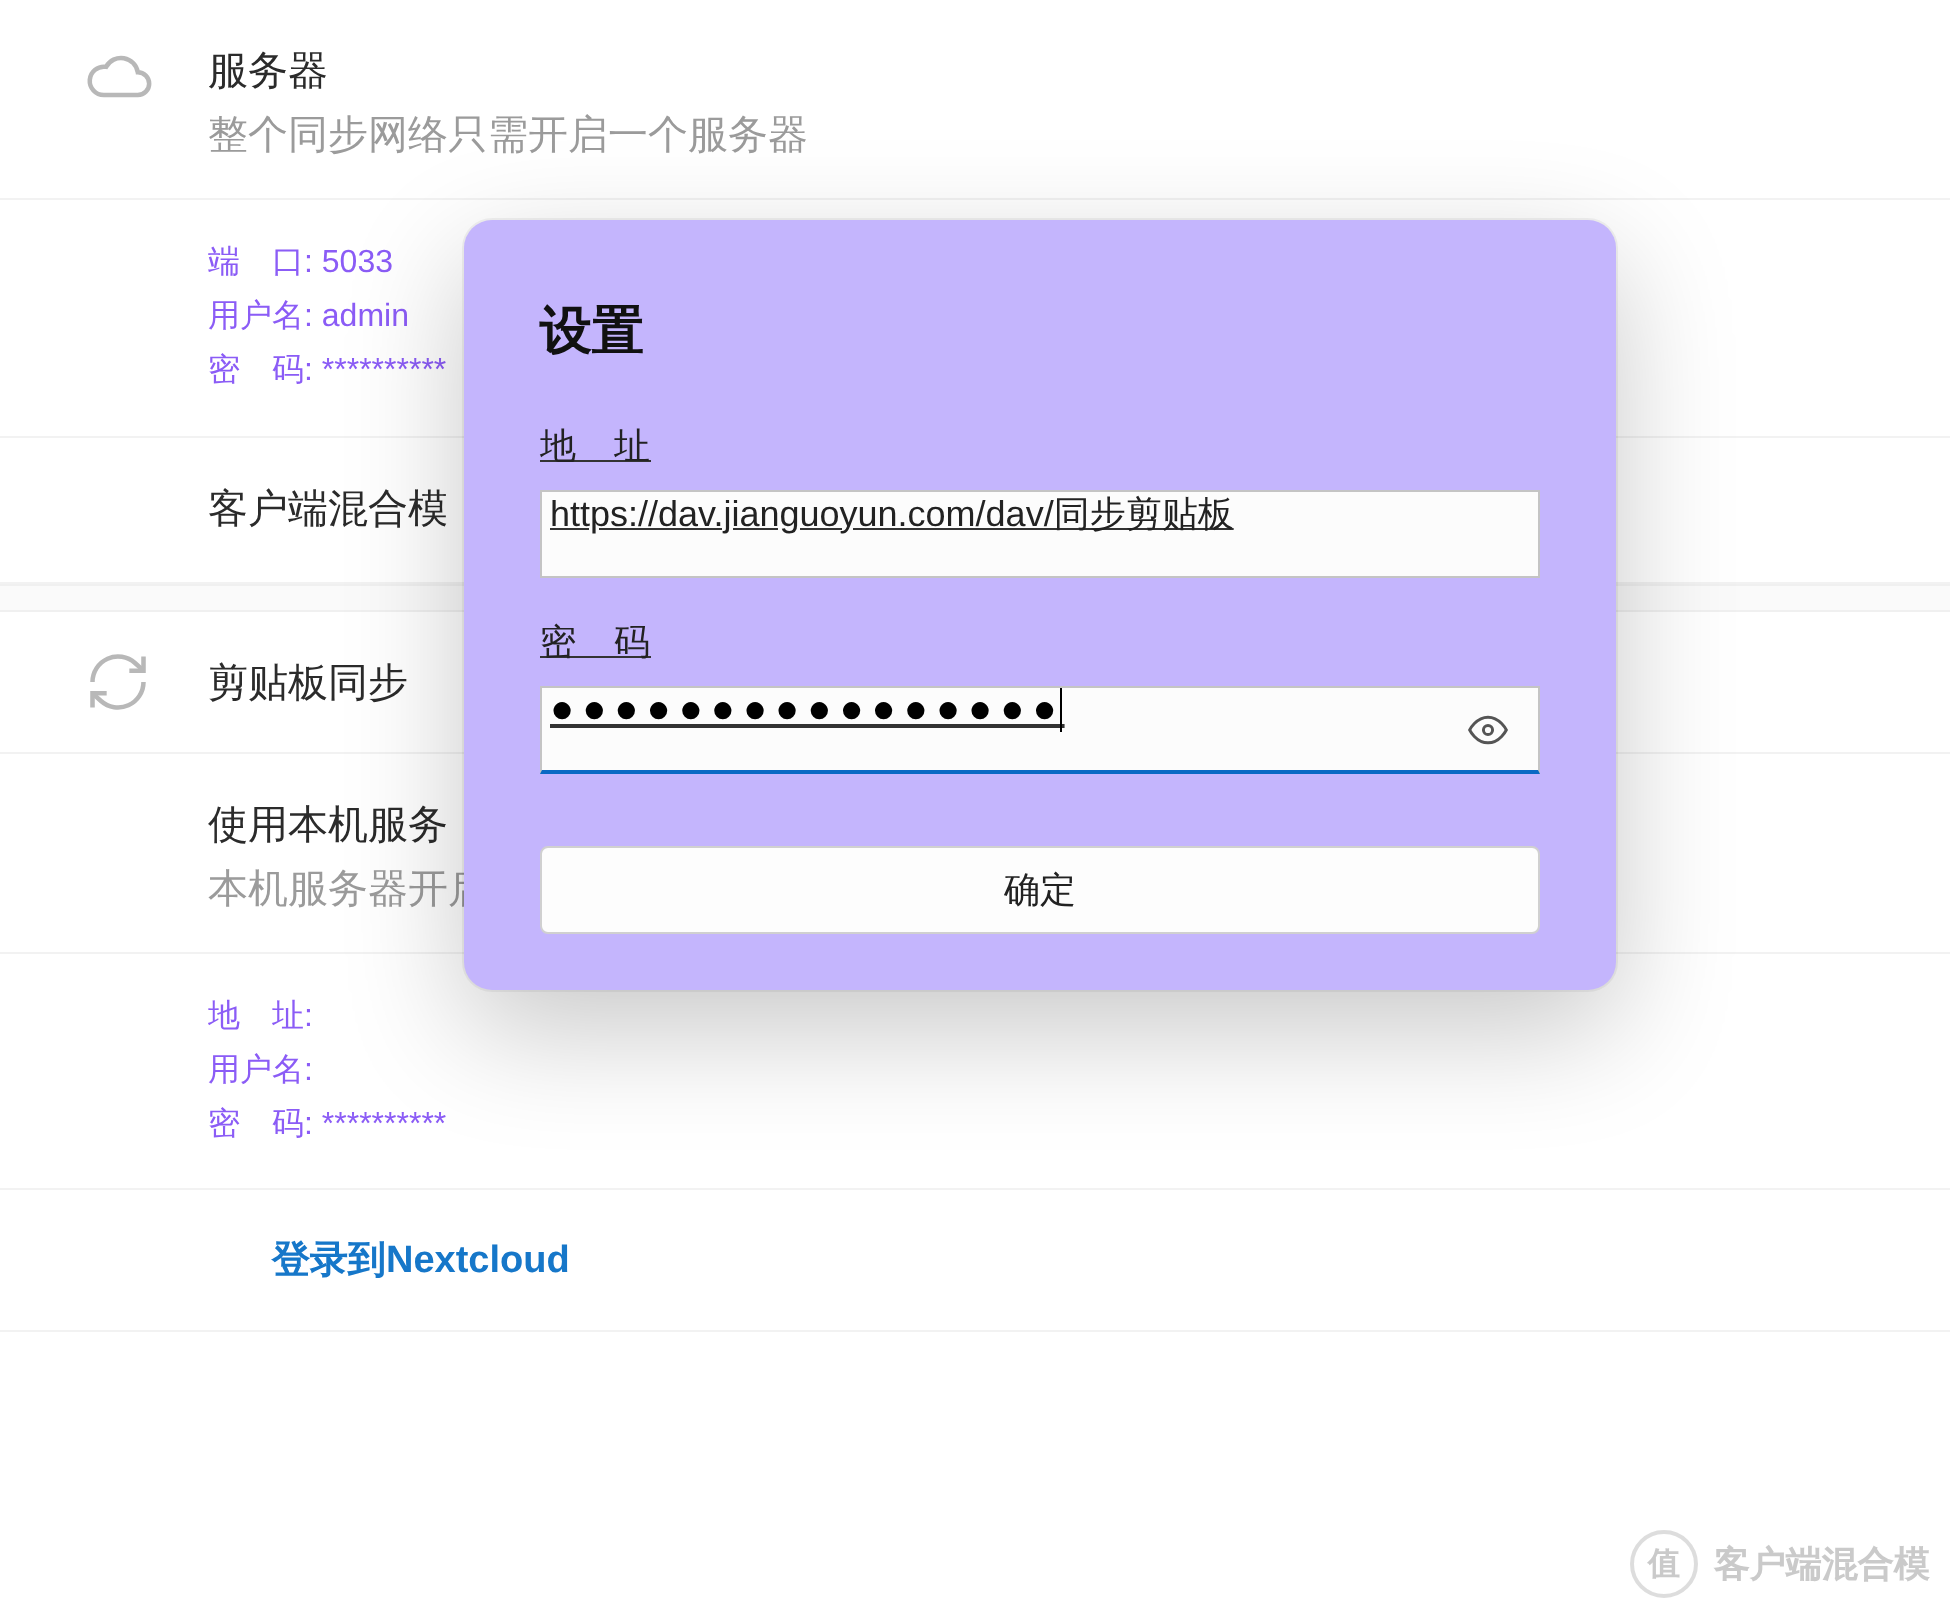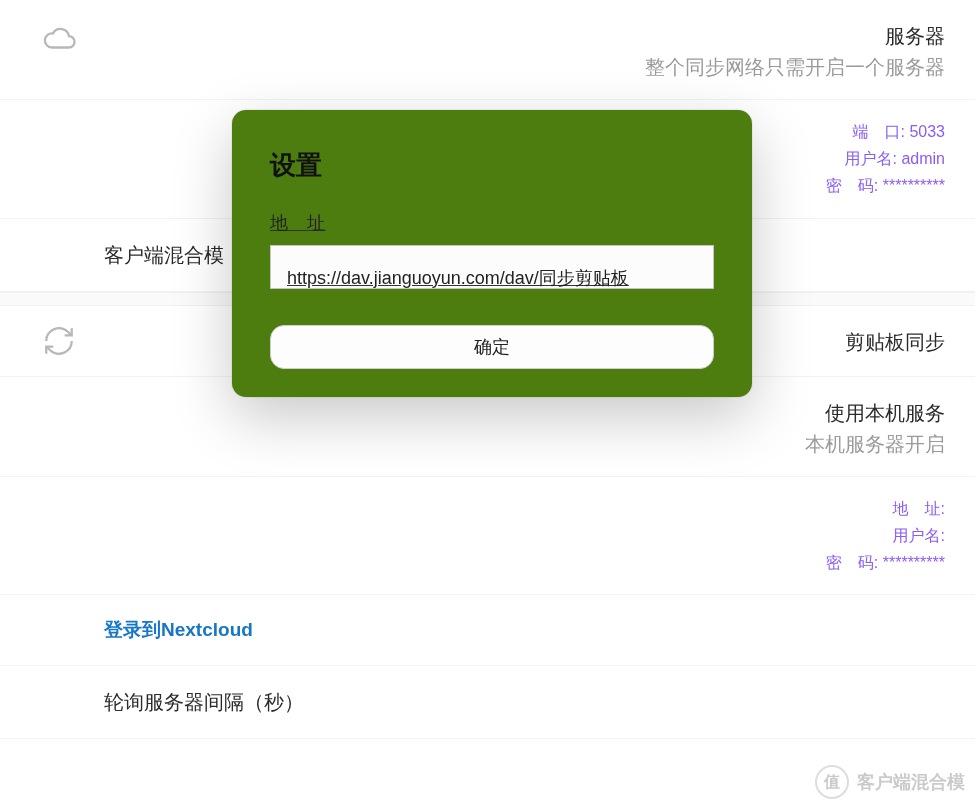--- a/index.html
+++ b/index.html
@@ -17,21 +17,20 @@
   .bg-panel {
     position: absolute;
     inset: 0;
     padding: 0 0 0 0;
   }
   .row {
     display: flex;
     align-items: flex-start;
     padding: 22px 30px 18px 42px;
     border-bottom: 1px solid #f2f2f2;
-    text-align: right;
   }
   .row .icon {
     width: 34px; height: 34px;
     margin-right: 28px;
     color: #b8b8b8;
     flex-shrink: 0;
   }
   .row .labels { flex: 1; }
   .row .title {
     font-size: 20px;
@@ -57,35 +56,36 @@
   .row.simple .title { color: #2b2b2b; }
   .link-row {
     padding: 22px 30px 22px 104px;
     border-bottom: 1px solid #f2f2f2;
   }
   .link-row a {
     color: #1677c9;
     font-size: 19px;
     font-weight: 600;
     text-decoration: none;
+    margin-left: 32px;
   }
   .gap {
     height: 14px;
     background: #fafafa;
     border-top: 1px solid #f0f0f0;
     border-bottom: 1px solid #f0f0f0;
   }
 
   
   .modal {
     position: absolute;
     left: 232px;
     top: 110px;
-    width: 520px;
-    background: #4d7c0f;
+    width: 576px;
+    background: #c4b5fd;
     border-radius: 14px;
     box-shadow: 0 20px 60px rgba(0,0,0,0.22), 0 0 0 1px rgba(0,0,0,0.05);
     padding: 38px 38px 28px 38px;
   }
   .modal h2 {
     font-size: 26px;
     font-weight: 700;
     margin-bottom: 28px;
     color: #111;
   }
@@ -95,22 +95,22 @@
     color: #222;
     margin-bottom: 10px;
     letter-spacing: 0.5px;
   }
   .field-input {
     position: relative;
     border: 1px solid #c4c4c4;
     background: #fcfcfc;
     height: 44px;
     display: flex;
-    align-items: flex-end;
-    padding: 0 16px;
+    align-items: flex-start;
+    padding: 0 4px;
   }
   .field-input input {
     border: none;
     outline: none;
     background: transparent;
     font-size: 18px;
     width: 100%;
     color: #222;
     font-family: inherit;
   }
@@ -146,21 +146,21 @@
   }
   .modal-buttons {
     display: flex;
     gap: 14px;
     margin-top: 36px;
   }
   .btn {
     flex: 1;
     height: 44px;
     border: 1px solid #d0d0d0;
-    border-radius: 14px;
+    border-radius: 4px;
     background: #fdfdfd;
     font-size: 18px;
     color: #222;
     cursor: pointer;
     font-family: inherit;
   }
 
   
   .watermark {
     position: absolute;
@@ -236,37 +236,47 @@
     <div>地　址:</div>
     <div>用户名:</div>
     <div>密　码: **********</div>
   </div>
 
 
   <div class="link-row">
     <a href="#">登录到Nextcloud</a>
   </div>
 
-  <div class="row simple">
-    <div class="title">轮询服务器间隔（秒）</div>
-  </div>
 
 </div>
 
 <div class="modal">
   <h2>设置</h2>
 
   <div class="field">
     <div class="field-label">地　址</div>
     <div class="field-input">
       <input type="text" value="https://dav.jianguoyun.com/dav/同步剪贴板" style="">
     </div>
   </div>
 
 
+  <div class="field">
+    <div class="field-label">密　码</div>
+    <div class="field-input active">
+      <span class="pwd-dots">●●●●●●●●●●●●●●●●</span>
+        <span class="caret"></span>
+      <span class="eye-icon">
+        <svg viewBox="0 0 24 24" fill="none" stroke="currentColor" stroke-width="1.6">
+          <path d="M2 12s3.5-7 10-7 10 7 10 7-3.5 7-10 7S2 12 2 12z"></path>
+          <circle cx="12" cy="12" r="2.5"></circle>
+        </svg>
+      </span>
+    </div>
+  </div>
 
   <div class="modal-buttons">
     <button class="btn">确定</button>
   </div>
 </div>
 
 <div class="watermark">
   <span class="badge">值</span>
   <span>客户端混合模</span>
 </div>

